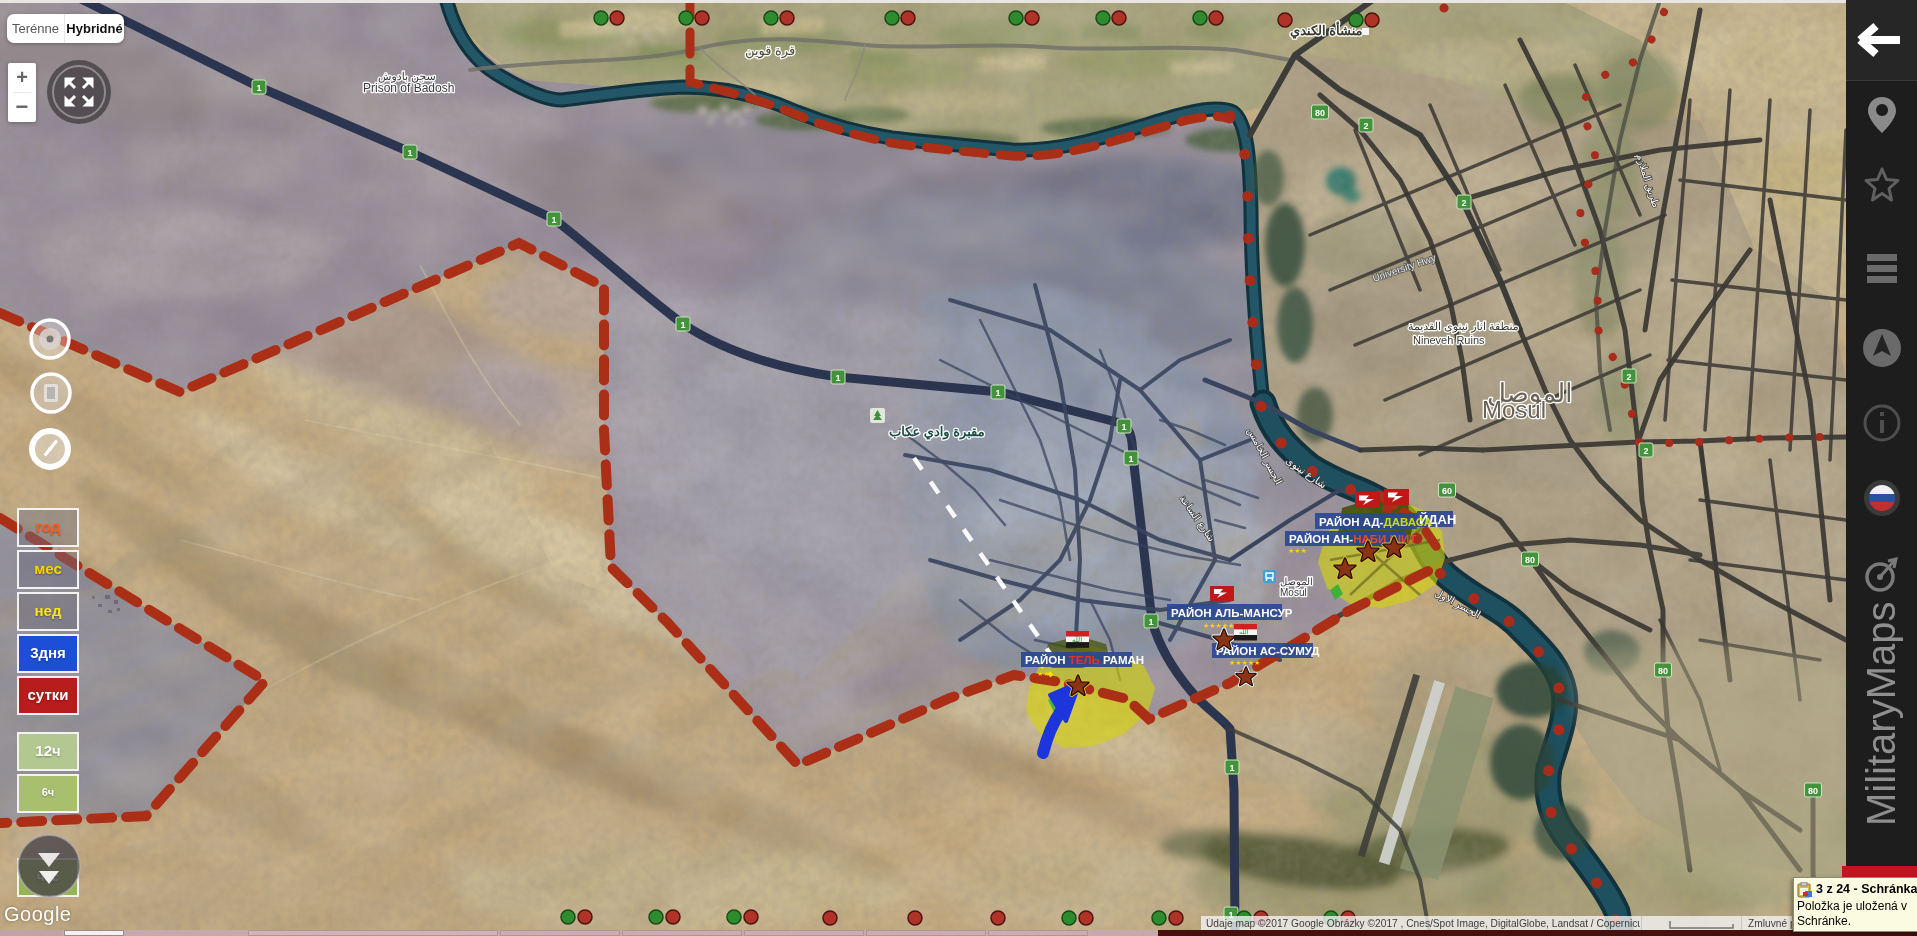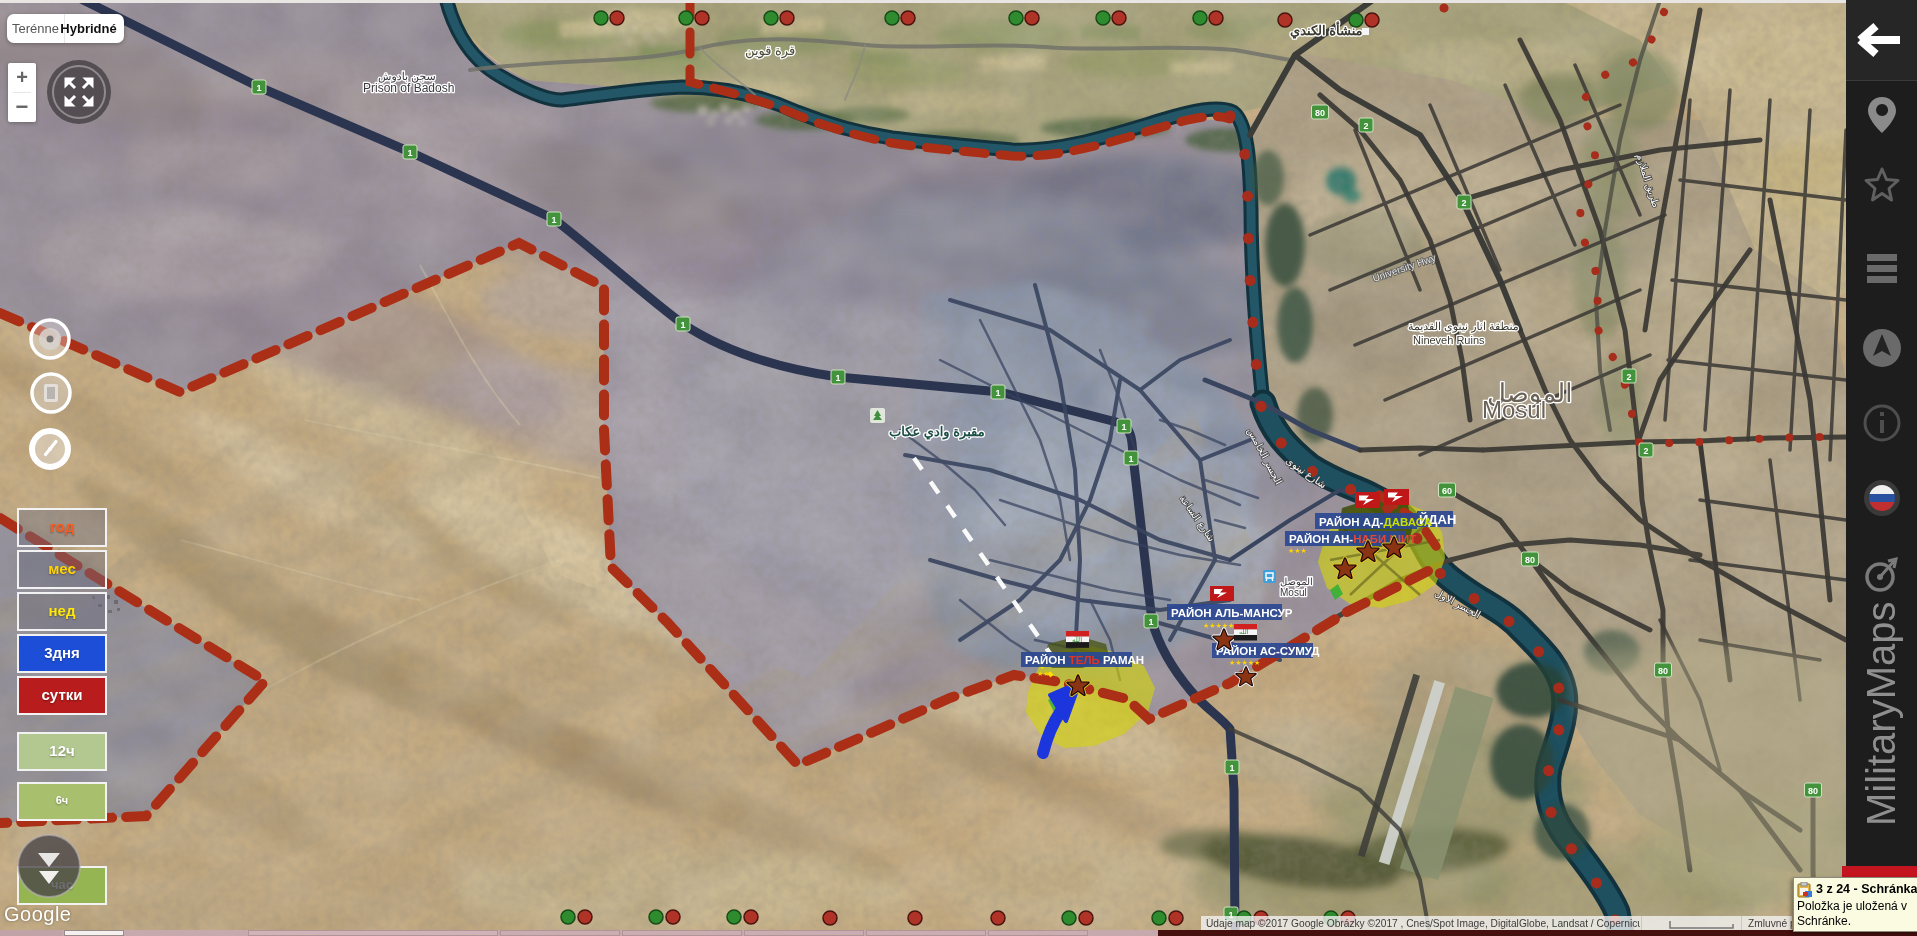--- a/index.html
+++ b/index.html
@@ -657,21 +657,21 @@
           <circle cx="1261" cy="918" r="7"></circle>
           <circle cx="1348" cy="918" r="7"></circle>
 </g>
 </g>
 </svg>
 
 <div class="abs" style="left:0;top:0;width:1917px;height:3px;background:#e9e5e2;"></div>
 
 <div class="abs" style="left:7px;top:14px;width:117px;height:29px;background:#fff;box-shadow:0 1px 4px rgba(0,0,0,.3);font-size:13px;color:#565656;border-radius:7px;">
 <span style="position:absolute;left:0;top:0;width:57px;height:29px;line-height:29px;text-align:center;border-right:1px solid #e6e6e6;">Terénne</span>
-<span style="position:absolute;left:52px;top:0;width:59px;height:29px;line-height:29px;text-align:center;color:#111;font-weight:bold;">Hybridné</span>
+<span style="position:absolute;left:58px;top:0;width:59px;height:29px;line-height:29px;text-align:center;color:#111;font-weight:bold;">Hybridné</span>
 </div>
 
 <div class="abs" style="left:8px;top:63px;width:28px;height:59px;background:#fff;border-radius:2px;box-shadow:0 1px 4px rgba(0,0,0,.3);">
 <div style="position:absolute;left:0;top:0;width:28px;height:29px;color:#666;font-size:20px;font-weight:bold;text-align:center;line-height:29px;">+</div>
 <div style="position:absolute;left:5px;top:29px;width:18px;height:1px;background:#e6e6e6;"></div>
 <div style="position:absolute;left:0;top:30px;width:28px;height:29px;color:#666;font-size:22px;font-weight:bold;text-align:center;line-height:27px;">−</div>
 </div>
 
 <svg class="abs" width="66" height="66" style="left:46px;top:59px;">
 <circle cx="33" cy="33" r="32" fill="#3c383c" opacity="0.72"></circle>
@@ -696,27 +696,27 @@
 <rect x="18" y="16" width="8" height="12" fill="#b8b4b0"></rect>
 </svg>
 
 <svg class="abs" width="44" height="44" style="left:28px;top:427px;">
 <circle cx="22" cy="22" r="19" fill="#efebe7" opacity="0.45"></circle>
 <circle cx="22" cy="22" r="18" fill="none" stroke="#fff" stroke-width="6"></circle>
 <circle cx="22" cy="22" r="2" fill="#fff"></circle>
 <path d="M22,22 L17.5,27.5 M22,22 L28,14.5" stroke="#fff" stroke-width="3.2" stroke-linecap="round"></path>
 </svg>
 
-<div class="abs" style="left:17px;top:508px;width:90px;">
+<div class="abs" style="left:17px;top:508px;width:62px;">
 <div style="height:35px;margin-bottom:3px;border:2px solid #f2f2f2;background:rgba(110,110,128,.45);color:#ff5a1e;font-weight:bold;font-size:15px;text-align:center;line-height:33px;text-shadow:0 1px 2px rgba(0,0,0,.4);">год</div>
 <div style="height:35px;margin-bottom:3px;border:2px solid #f2f2f2;background:rgba(108,108,126,.45);color:#ffd400;font-weight:bold;font-size:15px;text-align:center;line-height:33px;text-shadow:0 1px 2px rgba(0,0,0,.4);">мес</div>
 <div style="height:35px;margin-bottom:3px;border:2px solid #f2f2f2;background:rgba(105,105,122,.45);color:#ffe90a;font-weight:bold;font-size:15px;text-align:center;line-height:33px;text-shadow:0 1px 2px rgba(0,0,0,.4);">нед</div>
 <div style="height:35px;margin-bottom:3px;border:2px solid #f2f2f2;background:#1d4ed8;color:#fff;font-weight:bold;font-size:15px;text-align:center;line-height:33px;text-shadow:0 1px 2px rgba(0,0,0,.35);">3дня</div>
 <div style="height:35px;margin-bottom:17px;border:2px solid #f2f2f2;background:#b91c1c;color:#fff;font-weight:bold;font-size:15px;text-align:center;line-height:33px;text-shadow:0 1px 2px rgba(0,0,0,.35);">сутки</div>
-<div style="height:35px;margin-bottom:11px;border:2px solid #f2f2f2;background:#b3c890;color:#fff;font-weight:bold;font-size:15px;text-align:center;line-height:33px;text-shadow:0 1px 2px rgba(0,0,0,.35);">12ч</div>
+<div style="height:35px;margin-bottom:3px;border:2px solid #f2f2f2;background:#b3c890;color:#fff;font-weight:bold;font-size:15px;text-align:center;line-height:33px;text-shadow:0 1px 2px rgba(0,0,0,.35);">12ч</div>
 <div style="height:35px;margin-bottom:3px;border:2px solid #f2f2f2;background:#a8bf6e;color:#fff;font-weight:bold;font-size:11px;text-align:center;line-height:33px;text-shadow:0 1px 2px rgba(0,0,0,.35);">6ч</div>
 <div style="height:35px;margin-bottom:3px;border:2px solid #f2f2f2;background:#95b452;color:#fff;font-weight:bold;font-size:13px;text-align:center;line-height:33px;text-shadow:0 1px 2px rgba(0,0,0,.35);margin-top:45px;">час</div>
 </div>
 
 <svg class="abs" width="66" height="66" style="left:16px;top:833px;">
 <circle cx="33" cy="33" r="31" fill="#464246" opacity="0.78"></circle>
 <circle cx="33" cy="33" r="31" fill="none" stroke="#b8b4b8" opacity="0.6" stroke-width="2"></circle>
 <path d="M22,20 L44,20 L33,34 Z" fill="#e8e6e4"></path>
 <path d="M23,38 L43,38 L33,51 Z" fill="#f2f0ee"></path>
 </svg>

